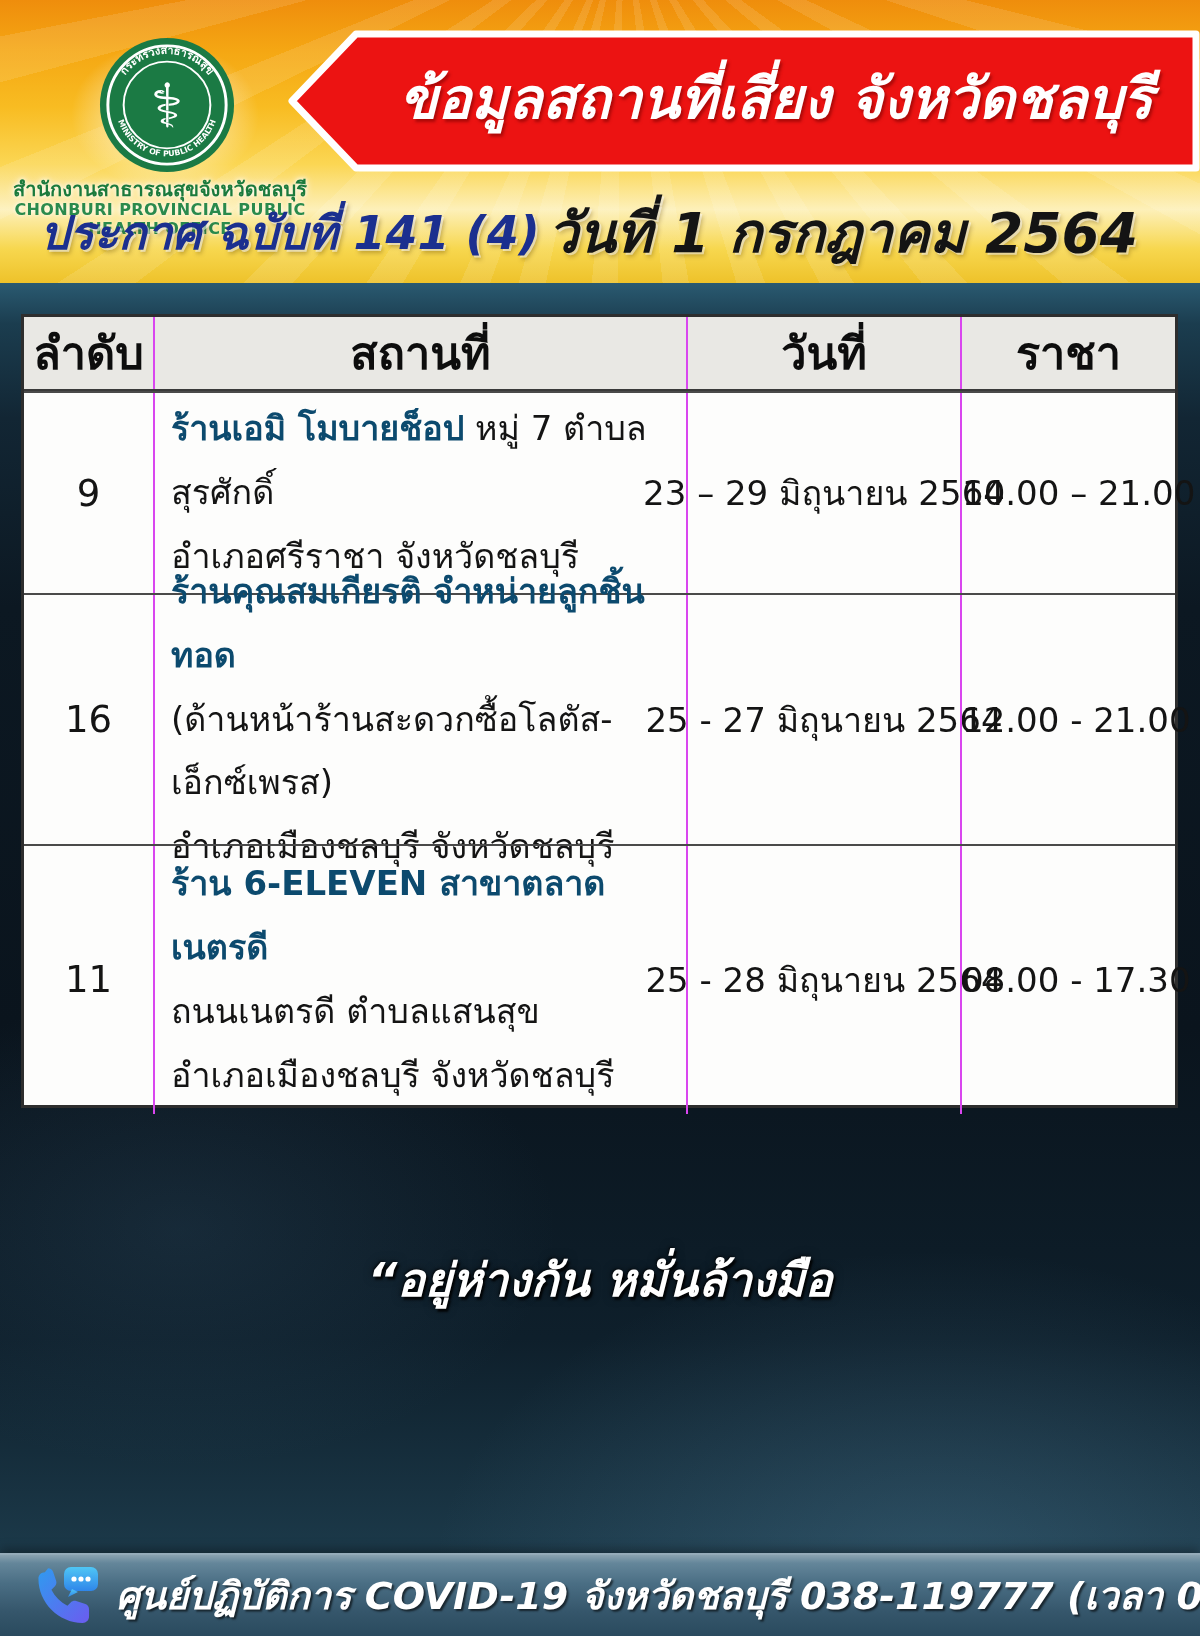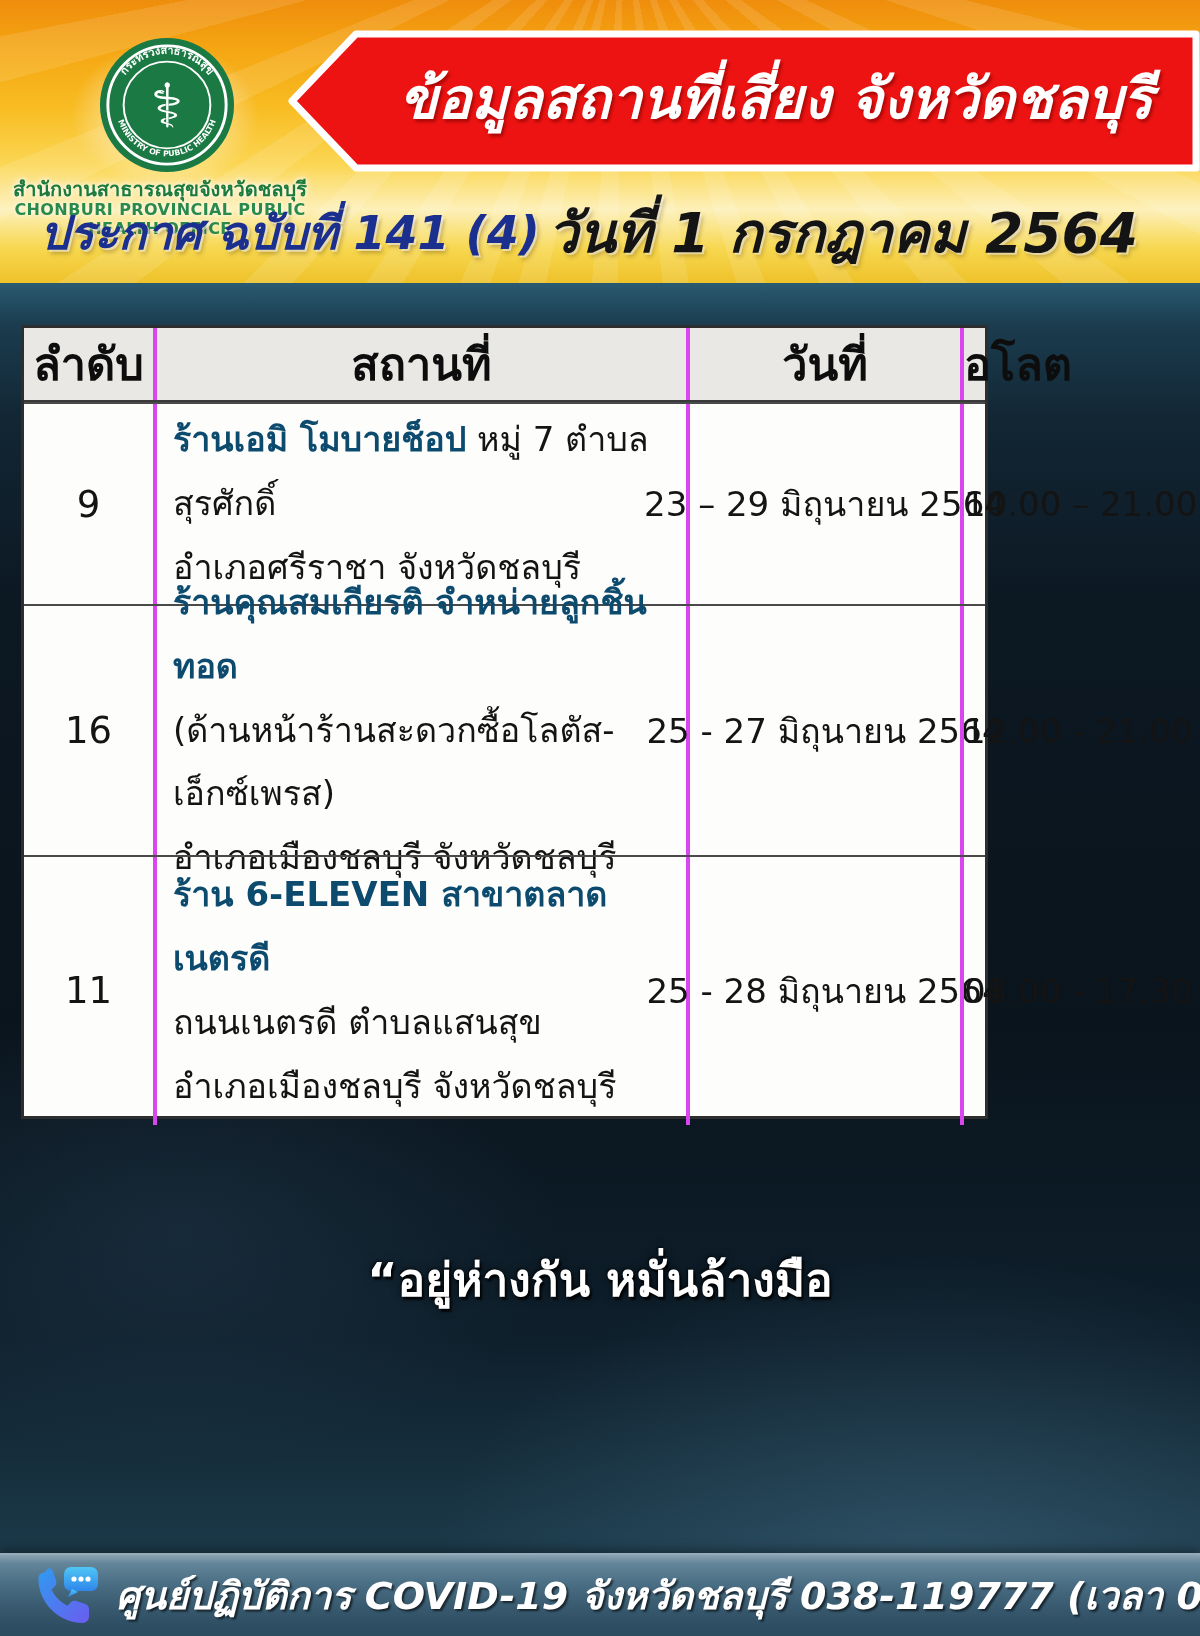--- a/index.html
+++ b/index.html
@@ -54,49 +54,49 @@
     position:absolute; left:0; top:283px; width:1200px; height:1353px;
     background:
       radial-gradient(60% 35% at 78% 96%, rgba(90,140,170,0.30), rgba(0,0,0,0) 70%),
       radial-gradient(45% 25% at 15% 70%, rgba(70,110,140,0.18), rgba(0,0,0,0) 70%),
       radial-gradient(50% 22% at 40% 30%, rgba(80,120,150,0.12), rgba(0,0,0,0) 70%),
       linear-gradient(180deg,#2a5a71 0%,#1b3d4f 3%,#122634 10%,#0c1822 24%,#0a141d 55%,#0e1f2b 78%,#1b3848 93%,#2a4a5c 100%);
   }
 
   
   .risk-table {
-    position:absolute; left:21px; top:314px; width:967px; height:794px;
+    position:absolute; left:21px; top:314px; width:1157px; height:794px;
     background:#fdfdfc; border:3px solid #2e2e2e;
-    display:flex; flex-direction:column;margin-top:11px;
+    display:flex; flex-direction:column;
   }
   .t-row { display:flex; width:100%; border-top:2px solid #4a4a4a; }
   .t-row:first-child { border-top:none; }
   .t-head { height:74px; background:#e9e8e4; border-bottom:2px solid #3a3a3a; }
   .t-head .cell { display:flex; align-items:center; justify-content:center;
     font-weight:bold; font-size:45px; color:#0d0d0d; }
-  .cell { border-left:4px solid #d946ef; }
+  .cell { border-left:2px solid #d946ef; }
   .cell:first-child { border-left:none; }
   .col-no   { width:129px; flex:0 0 auto; }
   .col-place{ width:533px; flex:0 0 auto; }
   .col-date { width:274px; flex:0 0 auto; }
   .col-time { flex:1 1 auto; }
   .r9  { height:202px; }
   .r10 { height:251px; }
   .r11 { flex:1 1 auto; }
   .body-cell { display:flex; align-items:center; font-size:34px; color:#141414; }
   .num-cell { justify-content:center; font-size:37px; }
   .place-cell { padding:6px 10px 6px 16px; line-height:1.88; }
   .place-name { color:#0c4a6e; font-weight:bold; }
   .place-rest { white-space:pre-line; }
   .center-cell { justify-content:center; text-align:center; white-space:nowrap; }
 
   
   .quote {
     position:absolute; left:0; top:1248px; width:1200px; text-align:center;
-    color:#ffffff; font-weight:bold; font-size:46px; line-height:1.42;
+    color:#ffffff; font-weight:bold; font-style:italic; font-size:46px; line-height:1.42;
     text-shadow:2px 3px 2px rgba(0,0,0,0.85), -1px -1px 2px rgba(0,0,0,0.6), 0 0 10px rgba(0,0,0,0.5);
   }
 
   
   .footer-band {
     position:absolute; left:0; top:1553px; width:1200px; height:83px;
     background:linear-gradient(180deg,#8aa2b0 0%,#64869a 10%,#4a6e84 35%,#35566b 70%,#2a4a5e 100%);
     border-top:2px solid rgba(220,235,245,0.6);
     box-shadow:0 -4px 10px rgba(0,0,0,0.35);
     display:flex; align-items:center;
@@ -152,21 +152,21 @@
     </div>
   </div>
 
   <div class="body-bg"></div>
 
   <div class="risk-table">
     <div class="t-row t-head">
       <div class="cell col-no">ลำดับ</div>
       <div class="cell col-place">สถานที่</div>
       <div class="cell col-date">วันที่</div>
-      <div class="cell col-time">อโลต</div>
+      <div class="cell col-time">ราชา</div>
     </div>
 
     <div class="t-row r9">
       <div class="cell col-no body-cell num-cell">9</div>
       <div class="cell col-place body-cell place-cell">
         <div><span class="place-name">ร้านเอมิ โมบายช็อป</span><span class="place-rest"> หมู่ 7 ตำบลสุรศักดิ์
 อำเภอศรีราชา จังหวัดชลบุรี</span></div>
       </div>
       <div class="cell col-date body-cell center-cell">23 – 29 มิถุนายน 2564</div>
       <div class="cell col-time body-cell center-cell">10.00 – 21.00 น.</div>

